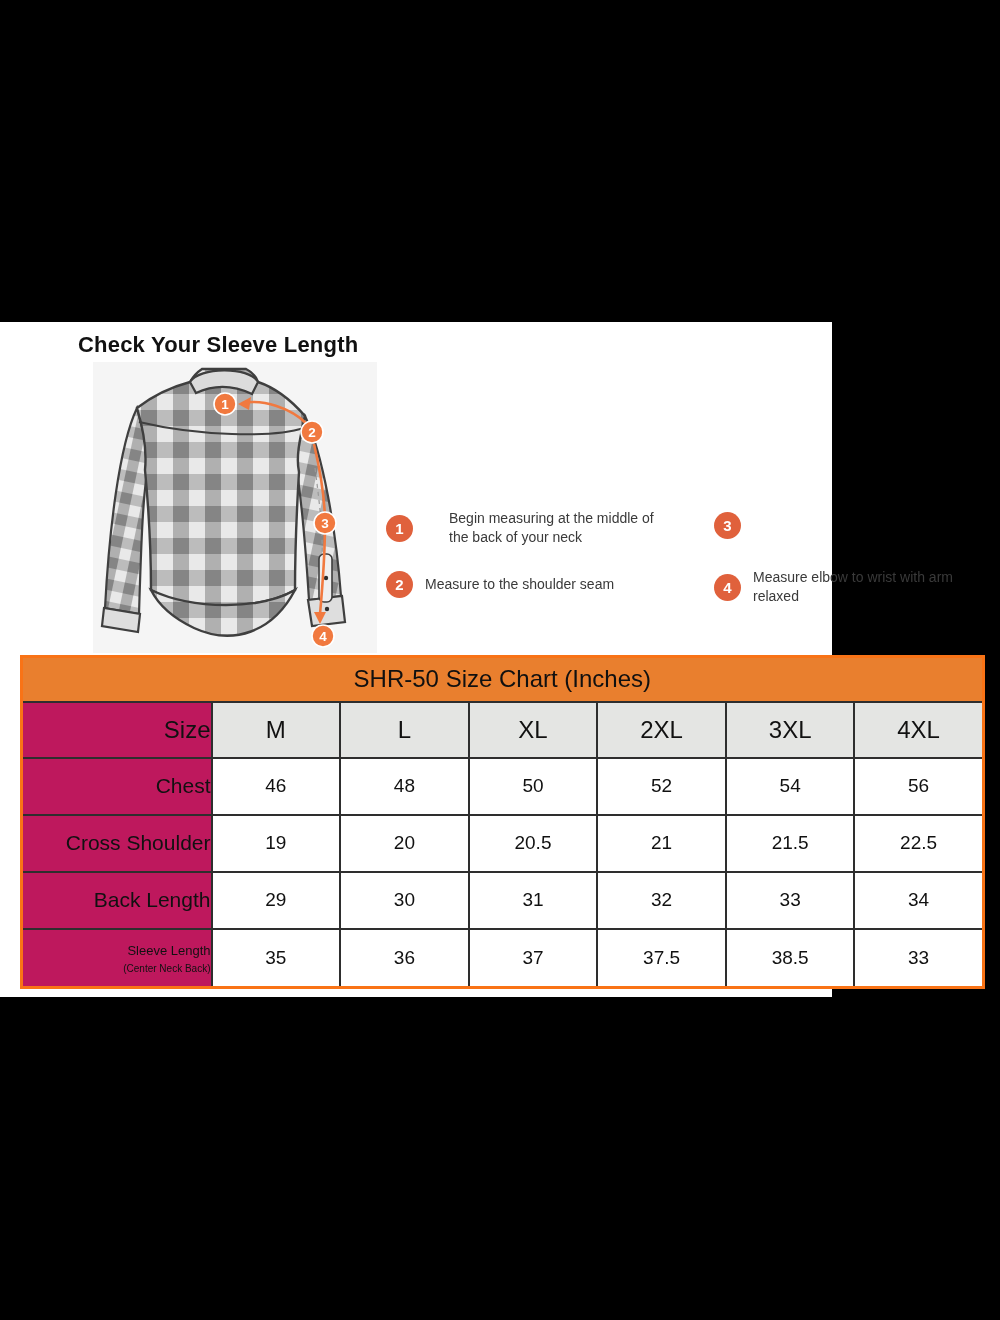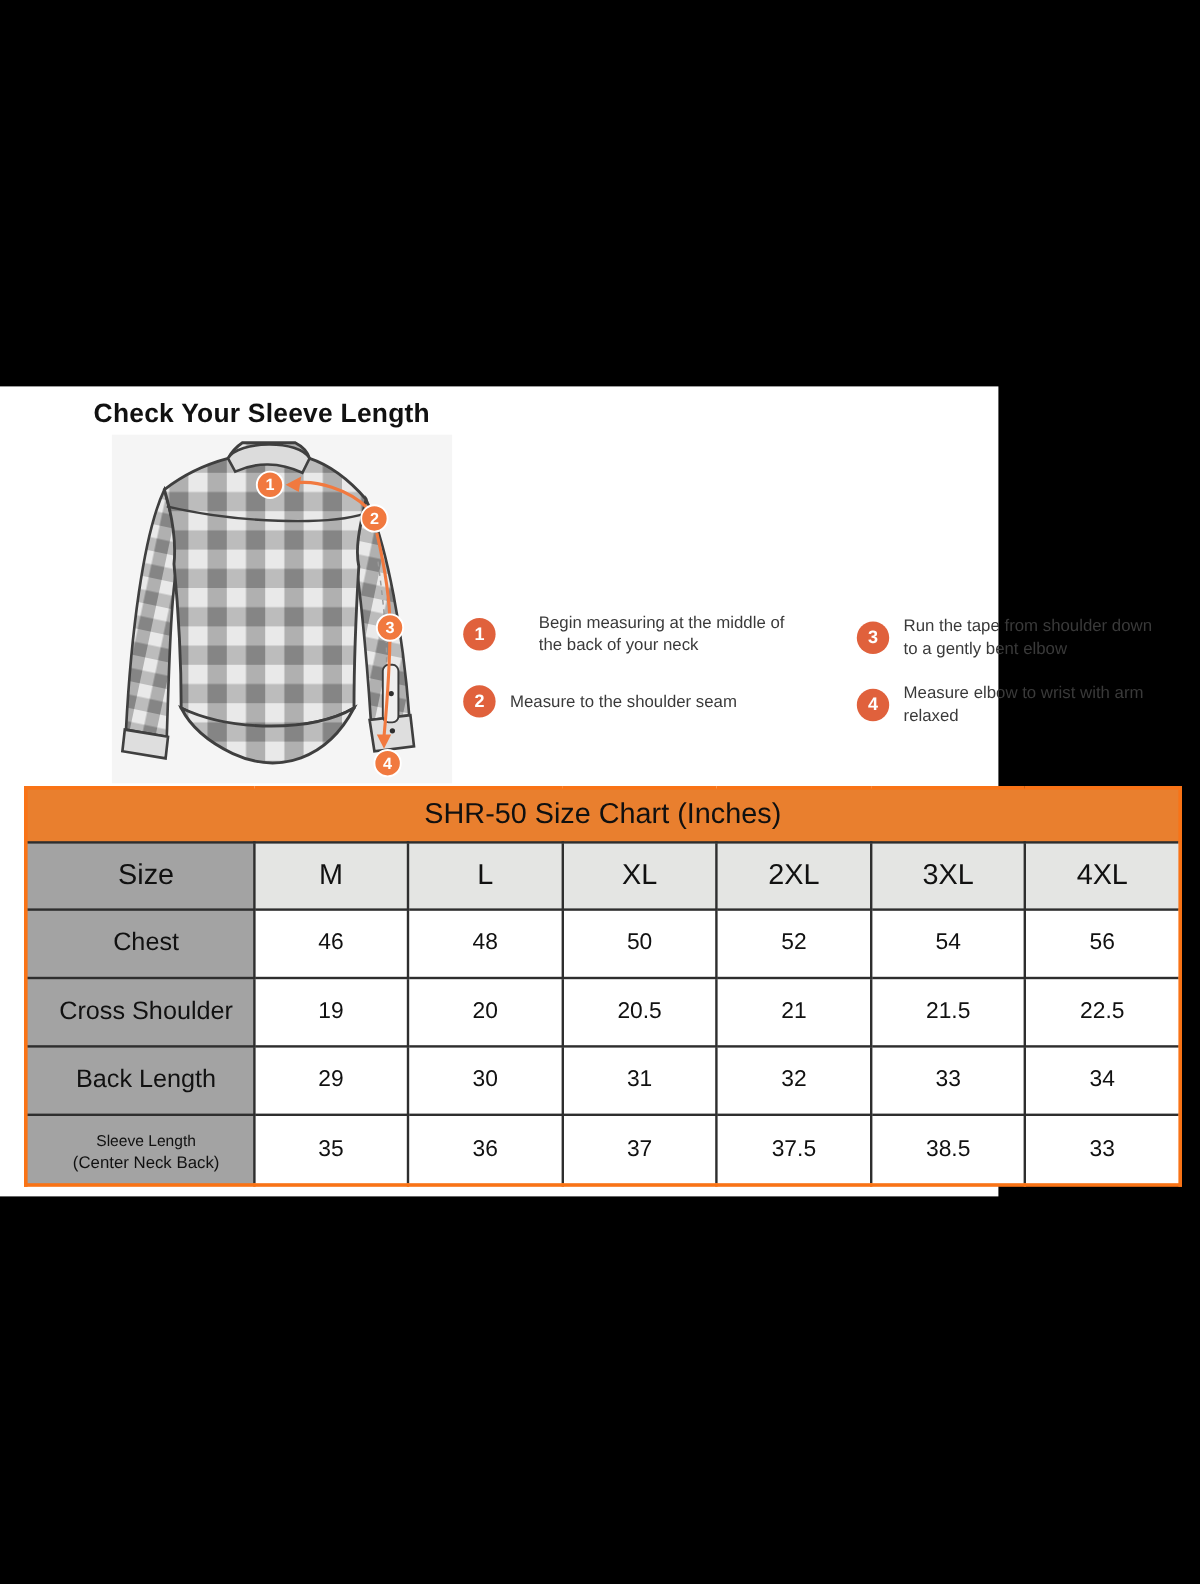--- a/index.html
+++ b/index.html
@@ -18,24 +18,24 @@
                   display:flex; align-items:center; justify-content:center; font-size:15px; font-weight:bold; }
   .instr-text { font-size:14px; line-height:19px; color:#3a3a3a; }
   .w205 { width:208px;margin-left:24px; } .w215 { width:215px; }
 
   
   .size-table { position:absolute; left:20px; top:333px; width:962px; border-collapse:collapse; table-layout:fixed;
                 border:3px solid #f97316; }
   .size-table td { border:2px solid #2e2e2e; text-align:center; vertical-align:middle; color:#111; background:#fff; }
   .size-table .t-title { background:#E97F2E; height:45px; font-size:24px; color:#101010; }
   .size-table .hdr { background:#E4E5E3; height:56px; font-size:24px; }
-  .size-table .lbl { background:#a3a3a3; text-align:center; padding-left:10px; font-size:21px; }
+  .size-table .lbl { background:#be185d; text-align:right; padding-left:10px; font-size:21px; }
   .size-table .val { font-size:19px; height:57px; }
   .size-table .lbl .main2 { font-size:13px; display:block; line-height:21px; }
-  .size-table .lbl .sub { font-size:14px; display:block; line-height:15px; }
+  .size-table .lbl .sub { font-size:10px; display:block; line-height:15px; }
   col.c-lbl { width:190px; } col.c-v { width:128.6px; }
 </style>
 </head>
 <body>
 
 <div class="stage">
   <div class="content">
 
     <div class="page-title">Check Your Sleeve Length</div>
 
@@ -109,21 +109,20 @@
     <div class="instr-row" style="left:386px; top:187px;">
       <div class="instr-bullet">1</div>
       <div class="instr-text w205">Begin measuring at the middle of the back of your neck</div>
     </div>
     <div class="instr-row" style="left:386px; top:249px;">
       <div class="instr-bullet">2</div>
       <div class="instr-text">Measure to the shoulder seam</div>
     </div>
     <div class="instr-row" style="left:714px; top:190px;">
       <div class="instr-bullet">3</div>
-      <div class="instr-text w215">Run the tape from shoulder down to a gently bent elbow</div>
     </div>
     <div class="instr-row" style="left:714px; top:246px;">
       <div class="instr-bullet">4</div>
       <div class="instr-text w215">Measure elbow to wrist with arm relaxed</div>
     </div>
 
     <table class="size-table">
       <colgroup>
           <col class="c-lbl">
           <col class="c-v">

